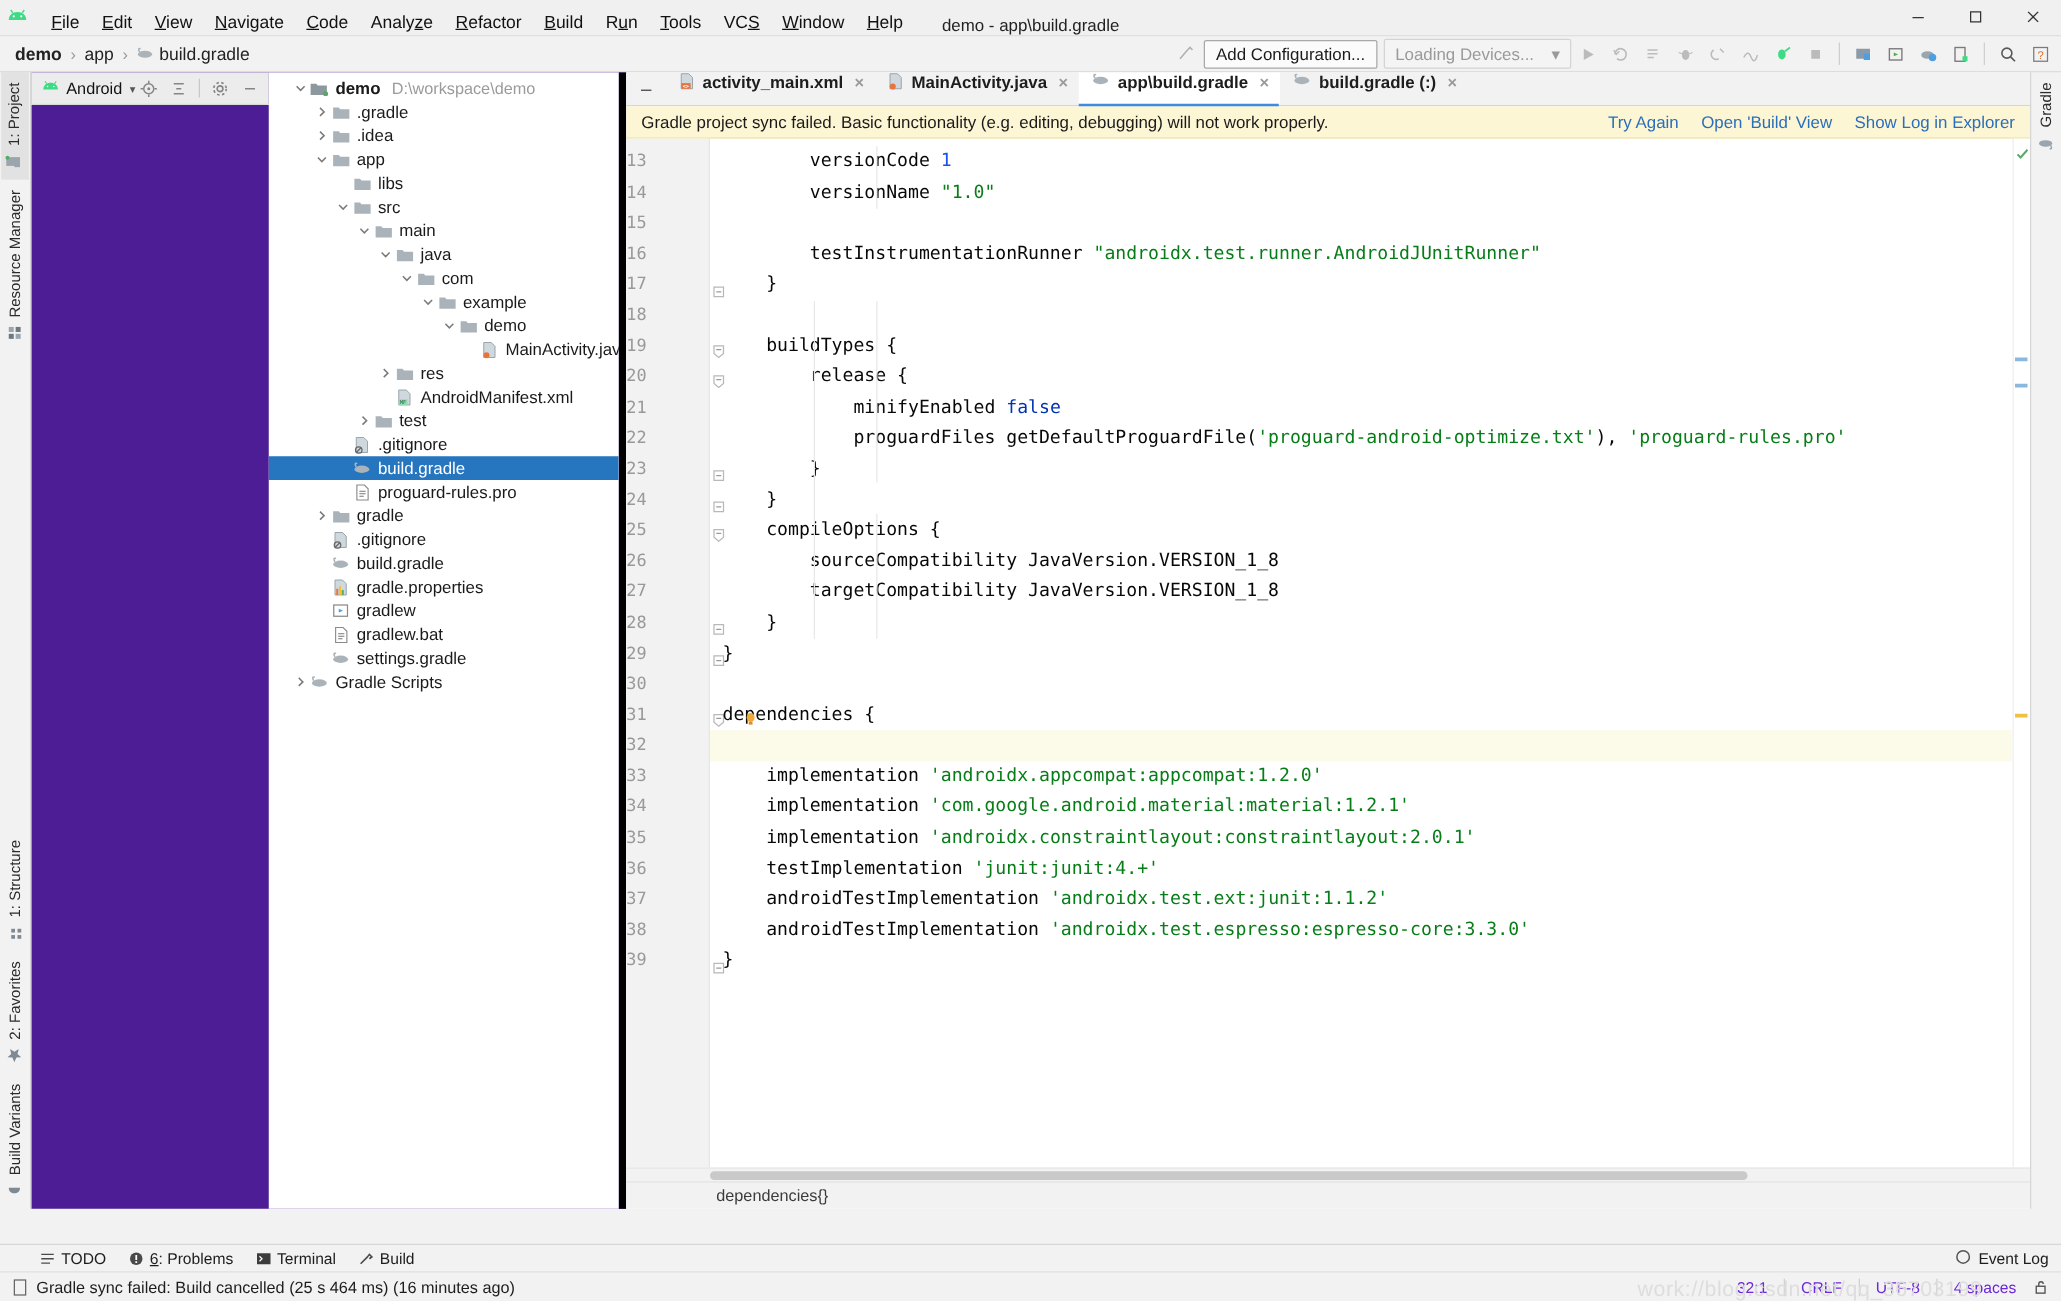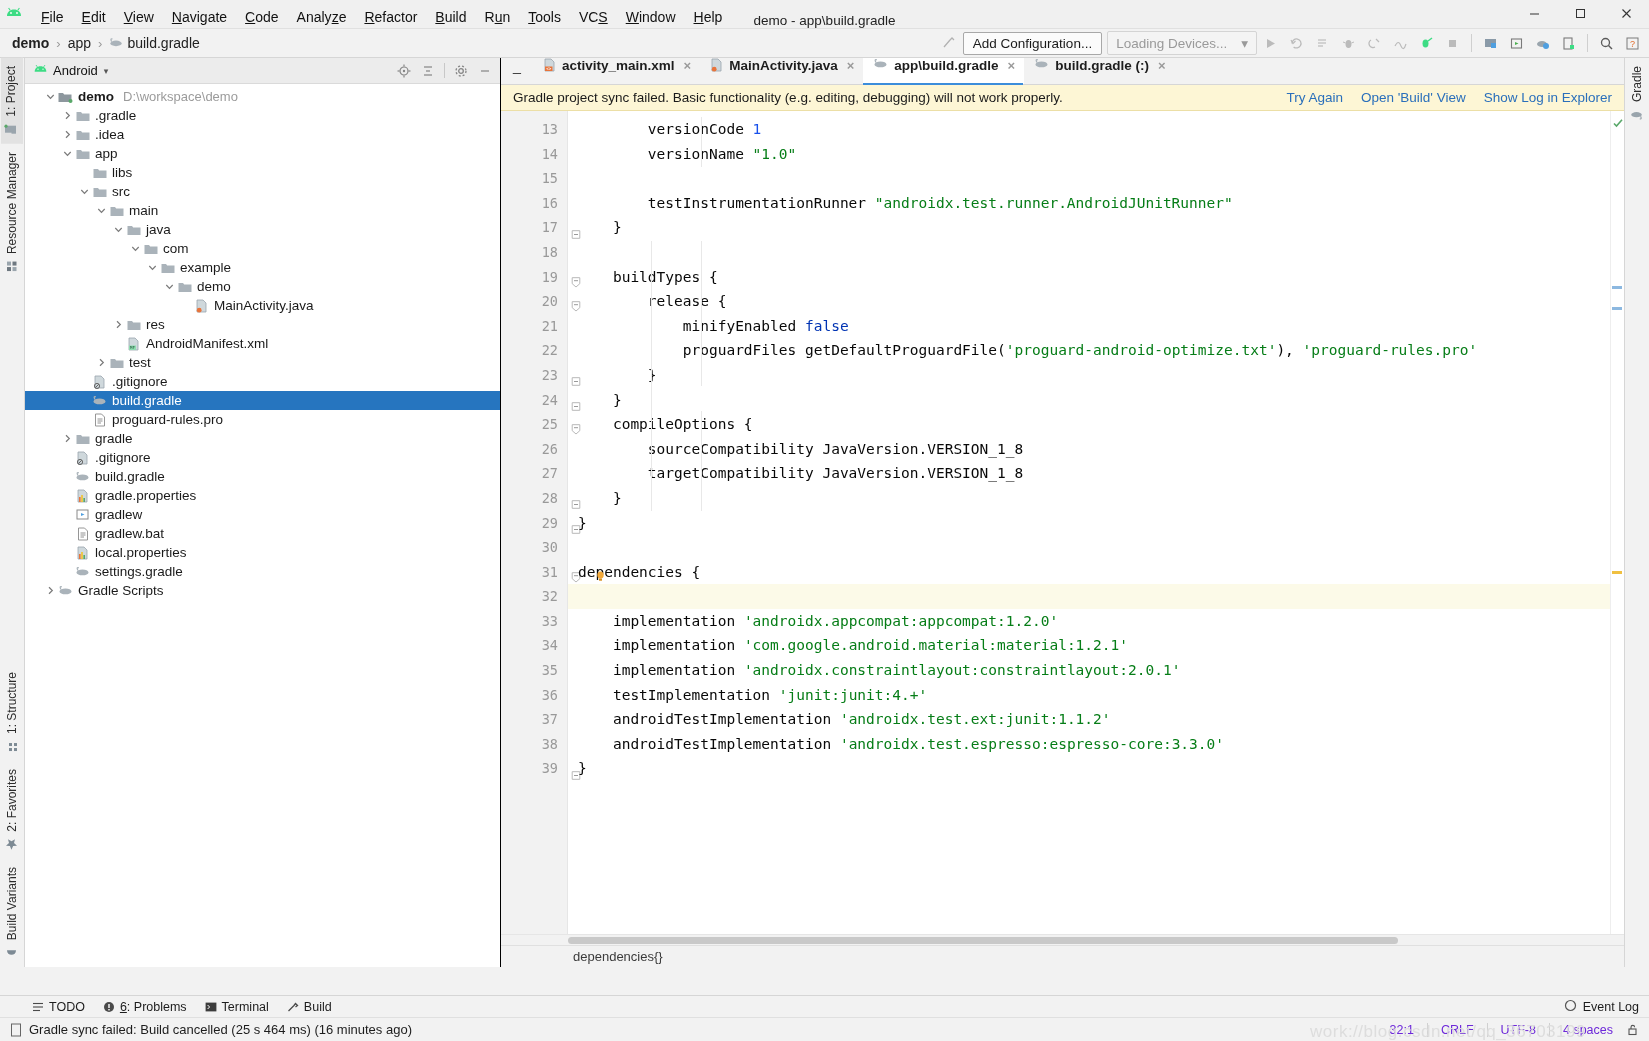--- a/index.html
+++ b/index.html
@@ -67,22 +67,22 @@
     writing-mode: vertical-rl; transform: rotate(180deg);
     font-size: 12px; color: #2b2b2b; padding: 8px 3px; white-space: nowrap;
     display: flex; align-items: center; gap: 5px;
   }
   .vtab.active { background: #e2e2e2; border-left: 2px solid #e2e2e2; }
   .vico { width: 14px; height: 14px; display:block; }
   .spacer { flex: 1; }
 
   
   .project-panel {
-    width: 476px; background: #4c1d95; border-right: 1px solid #000000;
-    display: flex; flex-direction: column; flex-shrink: 0;
+    width: 476px; background: #4c1d95; border-right: 6px solid #000000;
+    display: flex; flex-direction: row; flex-shrink: 0;
   }
   .proj-header {
     height: 26px; background: #ececec; display: flex; align-items: center;
     padding: 0 4px 0 8px; border-bottom: 1px solid #dadada;
   }
   .proj-title { font-size: 13px; color: #111; margin-left: 6px; }
   .proj-caret { margin-left: 6px; color: #555; font-size: 9px; }
   .proj-tools { margin-left: auto; display: flex; align-items: center; gap: 2px; }
   .ph-ico { width: 22px; height: 22px; display:flex; align-items:center; justify-content:center; opacity:.7;}
   .ph-sep { width:1px; height:15px; background:#c8c8c8; margin:0 3px; }
@@ -120,21 +120,21 @@
   .banner {
     height: 26px; background: #fdf6d5; border-bottom: 1px solid #ecdfa6;
     display: flex; align-items: center; padding: 0 12px; font-size: 13.5px; color: #1a1a1a;
   }
   .banner-links { margin-left: auto; display: flex; gap: 18px; }
   .banner-links a { color: #2a6fbb; text-decoration: none; }
 
   .editor-wrap { flex: 1; display: flex; min-height: 0; position: relative; background:#fff; }
   .gutter {
     width: 67px; background: #f2f2f2; border-right: 1px solid #e6e6e6;
-    padding-top: 6px; flex-shrink: 0; text-align: right; position: relative;
+    padding-top: 6px; flex-shrink: 0; text-align: left; position: relative;
   }
   .gln {
     height: 24.6px; line-height: 24.6px; font-family: "DejaVu Sans Mono", monospace;
     font-size: 13.5px; color: #999; padding-right: 9px; position: relative;
   }
   .fold {
     position: absolute; right: -14px; top: 50%; transform: translateY(-50%);
     width: 11px; height: 11px; color: #b0b0b0;
   }
   .code {
@@ -755,33 +755,20 @@
             <span class="arrow"></span>
             <span class="ficon">
               <svg width="12" height="14" viewBox="0 0 12 14">
                 <path d="M1.5 1 h6 l3 3 v9 H1.5 Z" fill="#fff" stroke="#8a8a8a" stroke-width=".9"></path>
                 <line x1="3.5" y1="6" x2="8.5" y2="6" stroke="#777" stroke-width=".8"></line>
                 <line x1="3.5" y1="8" x2="8.5" y2="8" stroke="#777" stroke-width=".8"></line>
                 <line x1="3.5" y1="10" x2="7" y2="10" stroke="#777" stroke-width=".8"></line>
               </svg>
             </span>
             <span class="lbl">gradlew.bat</span>
-          </div>
-          <div class="row">
-            <span style="width:35px;flex-shrink:0"></span>
-            <span class="arrow"></span>
-            <span class="ficon">
-              <svg width="13" height="14" viewBox="0 0 13 14">
-                <path d="M2 1 h6 l3 3 v9 H2 Z" fill="#cfd8dc" stroke="#9aa5ad" stroke-width=".8"></path>
-                <rect x="3" y="8" width="1.6" height="5" fill="#e8743b"></rect>
-                <rect x="5.2" y="6" width="1.6" height="7" fill="#f3c22b"></rect>
-                <rect x="7.4" y="9" width="1.6" height="4" fill="#59a869"></rect>
-              </svg>
-            </span>
-            <span class="lbl">local.properties</span>
           </div>
           <div class="row">
             <span style="width:35px;flex-shrink:0"></span>
             <span class="arrow"></span>
             <span class="ficon">
               <svg width="15" height="11" viewBox="0 0 16 12">
                 <ellipse cx="8" cy="7" rx="6.5" ry="3.2" fill="#aab3ba"></ellipse>
                 <path d="M3 5 Q1 1 4 2" stroke="#aab3ba" stroke-width="1.4" fill="none"></path>
               </svg>
             </span>

